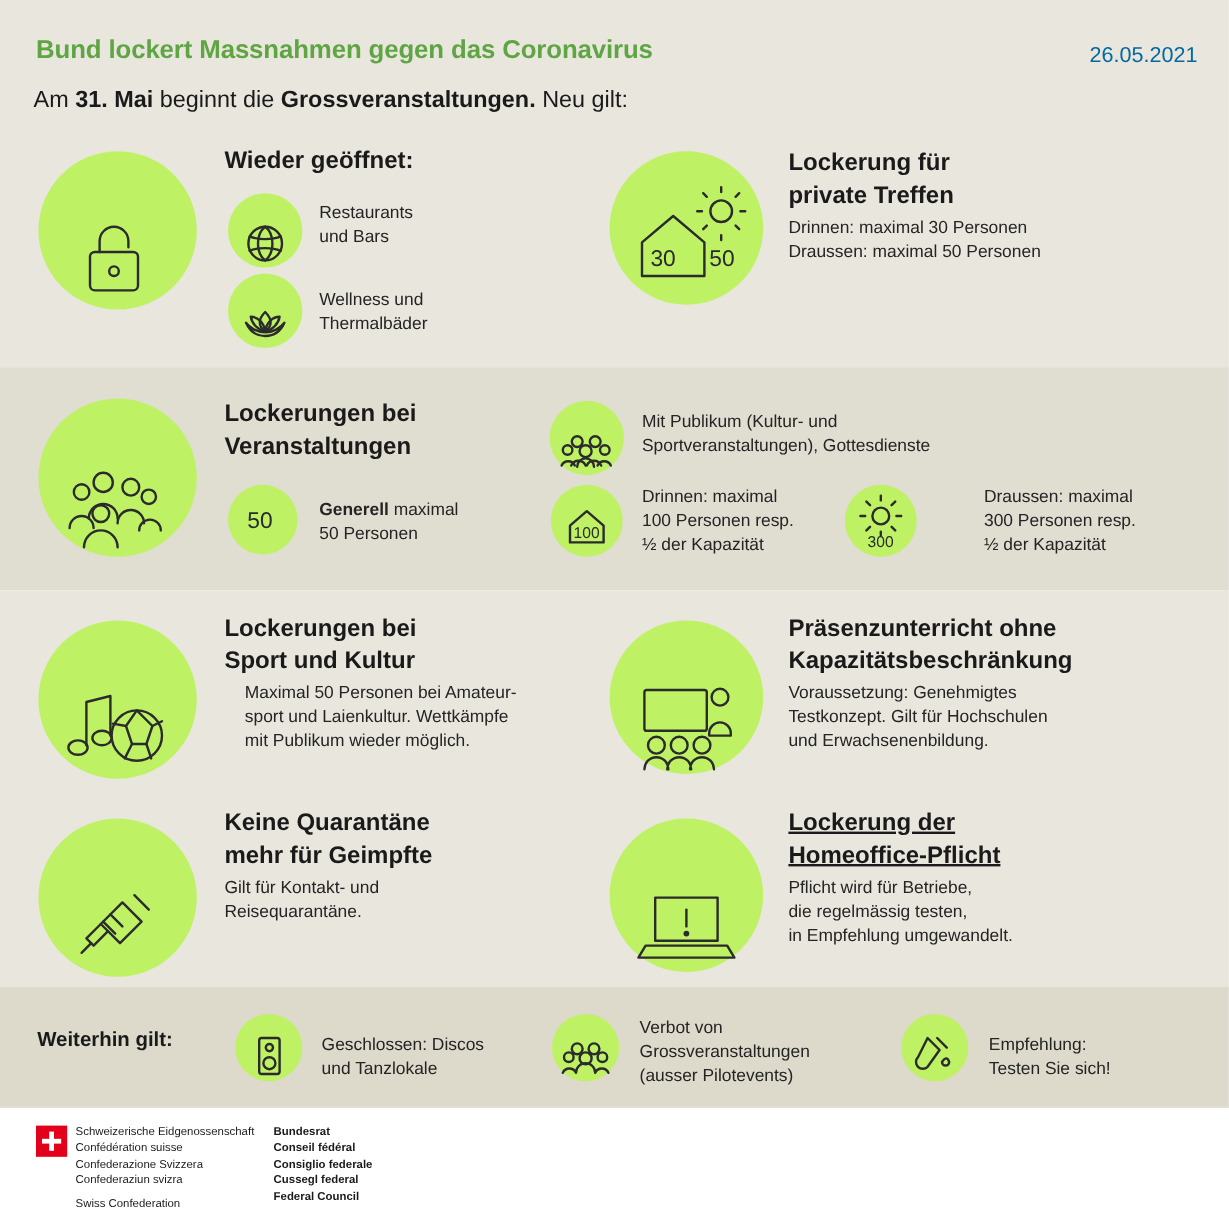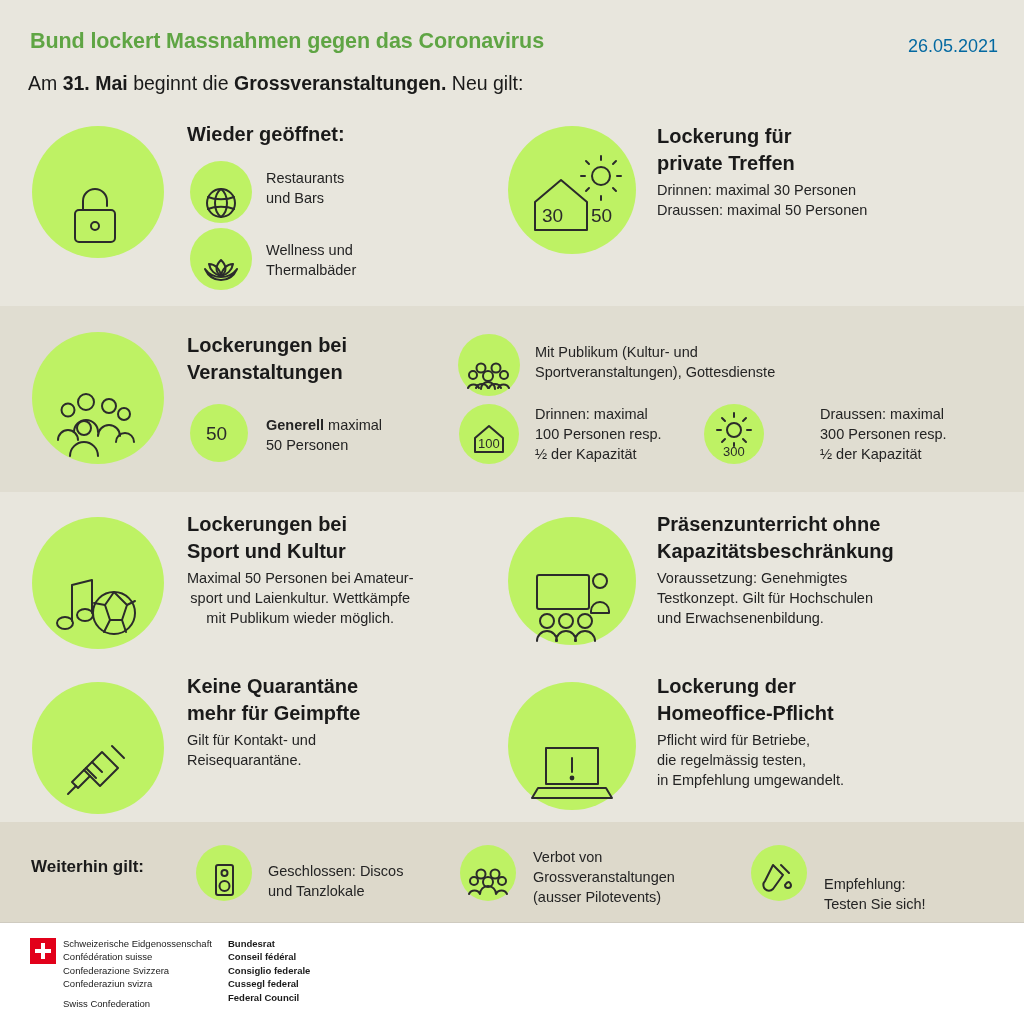--- a/index.html
+++ b/index.html
@@ -299,21 +299,21 @@
       <ellipse class="ic" cx="33" cy="50" rx="8" ry="6"></ellipse>
       <circle class="ic" cx="62" cy="48" r="21"></circle>
       <path class="ic" d="M62 27 L53 40 L58 55 L70 55 L75 40 Z"></path>
       <path class="ic" d="M53 40 L42 38 M75 40 L83 36 M58 55 L52 67 M70 55 L74 67"></path>
     </svg>
   </div>
   <div class="hdr" style="left:187px; top:511px;">
     <div>Lockerungen bei</div>
     <div>Sport und Kultur</div>
   </div>
-  <div class="txt" style="left:187px; top:568px;text-align:center;">
+  <div class="txt" style="left:204px; top:568px;">
     <div>Maximal 50 Personen bei Amateur-</div>
     <div>sport und Laienkultur. Wettkämpfe</div>
     <div>mit Publikum wieder möglich.</div>
   </div>
 
   <div class="circle" style="left:508px; top:517px; width:128px; height:128px;">
     <svg width="94" height="84" viewBox="0 0 94 84">
       <rect class="ic" x="12" y="14" width="52" height="34" rx="2"></rect>
       <circle class="ic" cx="75" cy="20" r="7"></circle>
       <path class="ic" d="M66 50 a9 9 0 0 1 18 0 v2 h-18 Z"></path>
@@ -352,21 +352,21 @@
   </div>
 
   <div class="circle" style="left:508px; top:682px; width:128px; height:128px;">
     <svg width="92" height="80" viewBox="0 0 92 80">
       <path class="ic" d="M20 18 h52 v36 h-52 Z"></path>
       <path class="ic" d="M12 58 h68 l6 10 h-80 Z"></path>
       <path class="ic" d="M46 28 v14"></path>
       <circle class="ic-fill" cx="46" cy="48" r="2.4"></circle>
     </svg>
   </div>
-  <div class="hdr" style="left:657px; top:673px;">
+  <div class="hdr" style="left:657px; top:673px;text-decoration:underline;">
     <div>Lockerung der</div>
     <div>Homeoffice-Pflicht</div>
   </div>
   <div class="txt" style="left:657px; top:730px;">
     <div>Pflicht wird für Betriebe,</div>
     <div>die regelmässig testen,</div>
     <div>in Empfehlung umgewandelt.</div>
   </div>
 
   <div class="hdr" style="left:31px; top:856px; font-size:17px;">Weiterhin gilt:</div>
@@ -399,21 +399,21 @@
     <div>(ausser Pilotevents)</div>
   </div>
 
   <div class="circle" style="left:751px; top:845px; width:56px; height:56px;">
     <svg width="40" height="42" viewBox="0 0 40 42">
       <path class="ic" stroke-width="1.6" d="M14 6 L24 16 L14 30 a5 5 0 0 1 -8 -8 Z"></path>
       <path class="ic" stroke-width="1.6" d="M22 6 L30 14"></path>
       <path class="ic" stroke-width="1.6" d="M26 26 q4 -6 6 0 a3 3 0 0 1 -6 0 Z"></path>
     </svg>
   </div>
-  <div class="txt" style="left:824px; top:861px;margin-top:13px;">
+  <div class="txt" style="left:824px; top:861px;">
     <div>Empfehlung:</div>
     <div>Testen Sie sich!</div>
   </div>
 
   <div class="footer-flag"></div>
   <div class="footer-col-1">
     <div>Schweizerische Eidgenossenschaft</div>
     <div>Confédération suisse</div>
     <div>Confederazione Svizzera</div>
     <div>Confederaziun svizra</div>

